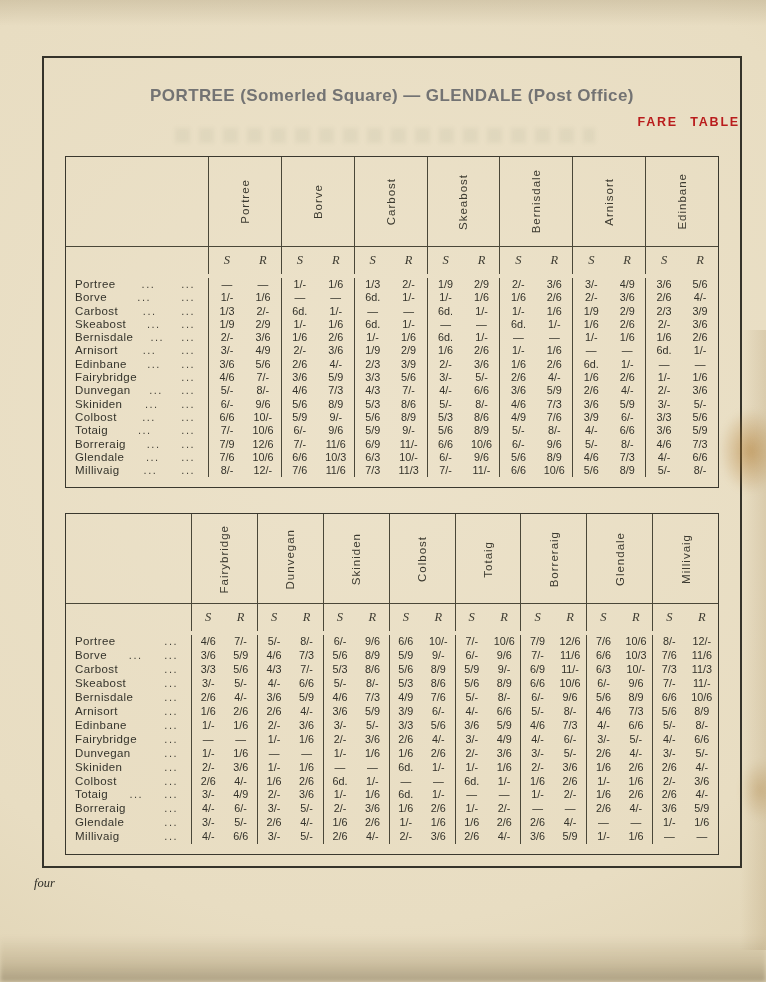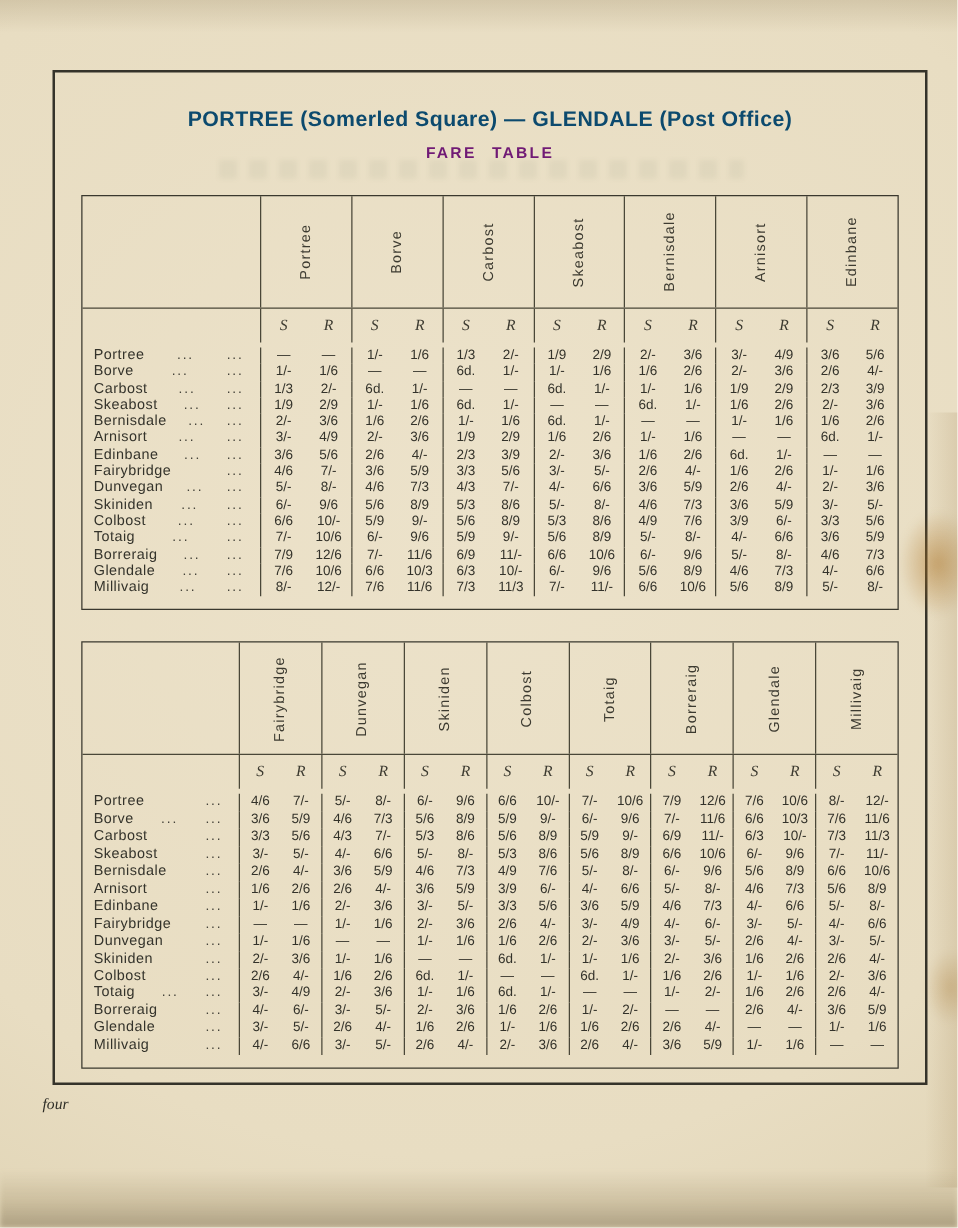--- a/index.html
+++ b/index.html
@@ -28,25 +28,25 @@
   .ghost-line{position:absolute;left:175px;top:128px;width:420px;height:15px;opacity:.5;
     background:repeating-linear-gradient(90deg, rgba(115,125,95,.16) 0 15px, rgba(115,125,95,0) 15px 24px);
     filter:blur(2px);}
 
   .frame{
     position:absolute;left:42px;top:56px;width:700px;height:812px;
     border:2px solid #35332a;box-sizing:border-box;
   }
   .title{
     margin-top:28px;text-align:center;
-    font-size:17px;font-weight:bold;letter-spacing:.4px;color:#0c4a6e;
+    font-size:17px;font-weight:bold;letter-spacing:.4px;color:#737373;
   }
   .subtitle{
-    margin-top:9px;text-align:center;
-    font-size:12.5px;font-weight:bold;letter-spacing:1.8px;word-spacing:7px;color:#701a75;
+    margin-top:9px;text-align:right;
+    font-size:12.5px;font-weight:bold;letter-spacing:1.8px;word-spacing:7px;color:#b91c1c;
   }
 
   .fare-table{
     position:relative;margin:0 auto;width:654px;box-sizing:border-box;
     border:1.5px solid #3a382e;color:#33322a;
   }
   #table1{margin-top:27px;}
   #table2{margin-top:25px;}
   .t-grid{display:grid;}
   .t-head{height:89px;border-bottom:1px solid #4a4738;}

